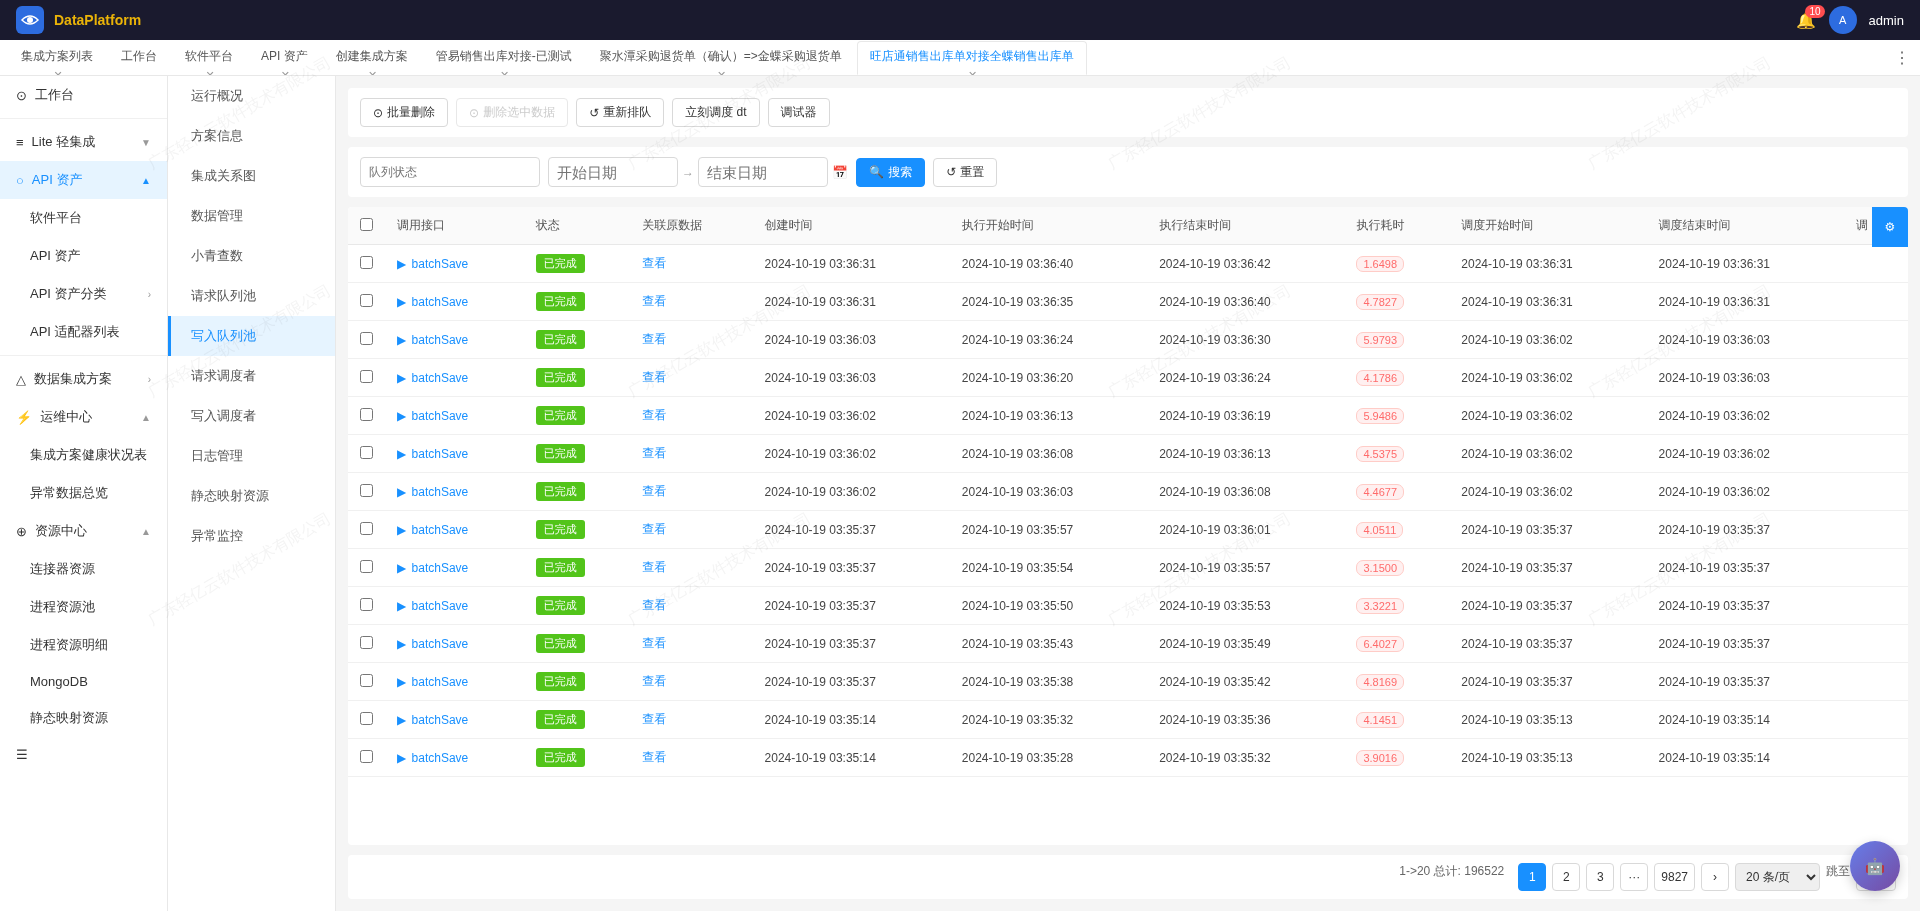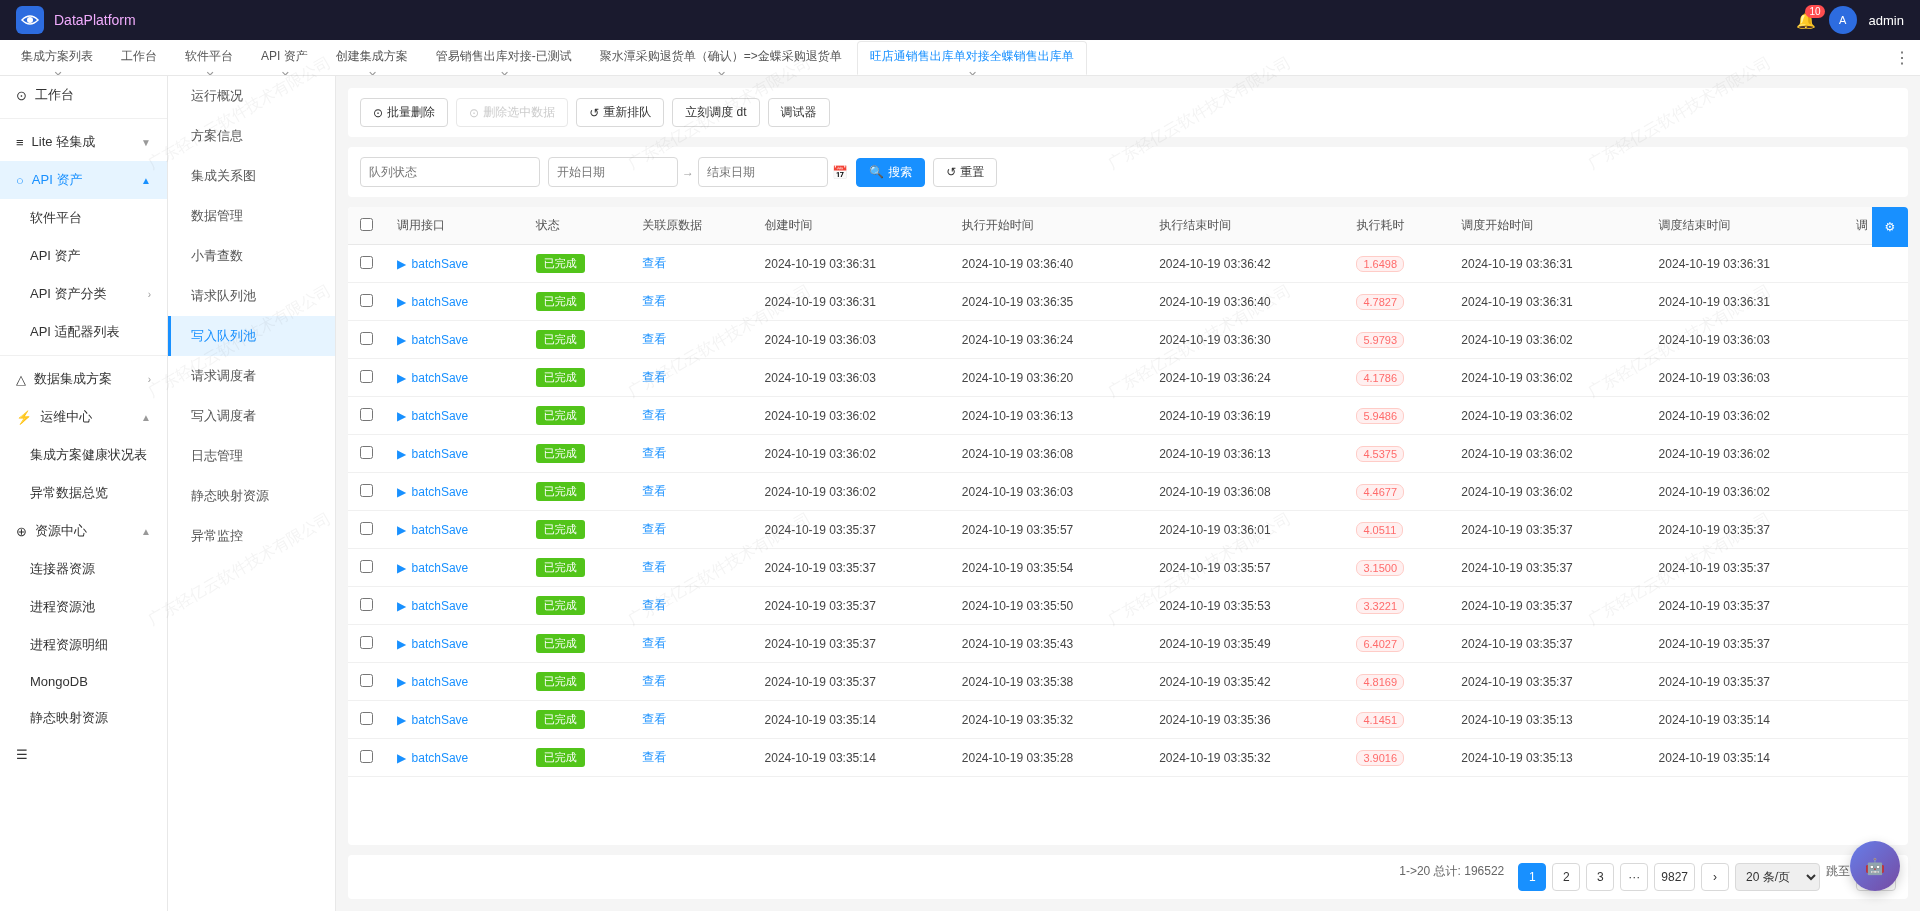--- a/index.html
+++ b/index.html
@@ -16,21 +16,21 @@
       color: #fff;
     }
     .top-nav-left { display: flex; align-items: center; gap: 10px; }
     .logo-icon {
       width: 28px; height: 28px;
       background: #2d6cdf;
       border-radius: 6px;
       display: flex; align-items: center; justify-content: center;
       font-size: 10px; color: #fff; font-weight: bold;
     }
-    .app-title { font-size: 14px; color: #f0abfc; font-weight: 400; text-align: center; }
+    .app-title { font-size: 14px; color: #eab308; font-weight: 700; text-align: center; }
     .top-nav-right { display: flex; align-items: center; gap: 12px; }
     .notif-badge {
       position: relative; cursor: pointer;
     }
     .badge-count {
       background: #ff4d4f; color: #fff; font-size: 10px;
       border-radius: 8px; padding: 1px 4px;
       position: absolute; top: -6px; right: -8px;
     }
     .bell-icon { font-size: 16px; color: #ccc; }
@@ -173,21 +173,21 @@
       font-size: 12px;
       color: #333;
       outline: none;
       width: 180px;
     }
     .date-input {
       height: 30px;
       border: 1px solid #d9d9d9;
       border-radius: 4px;
       padding: 0 8px;
-      font-size: 12px;
+      font-size: 15px;
       color: #999;
       outline: none;
       width: 130px;
       background: #fff;
     }
     .date-range { display: flex; align-items: center; gap: 4px; }
     .date-arrow { color: #999; }
 
     
     .table-container {

